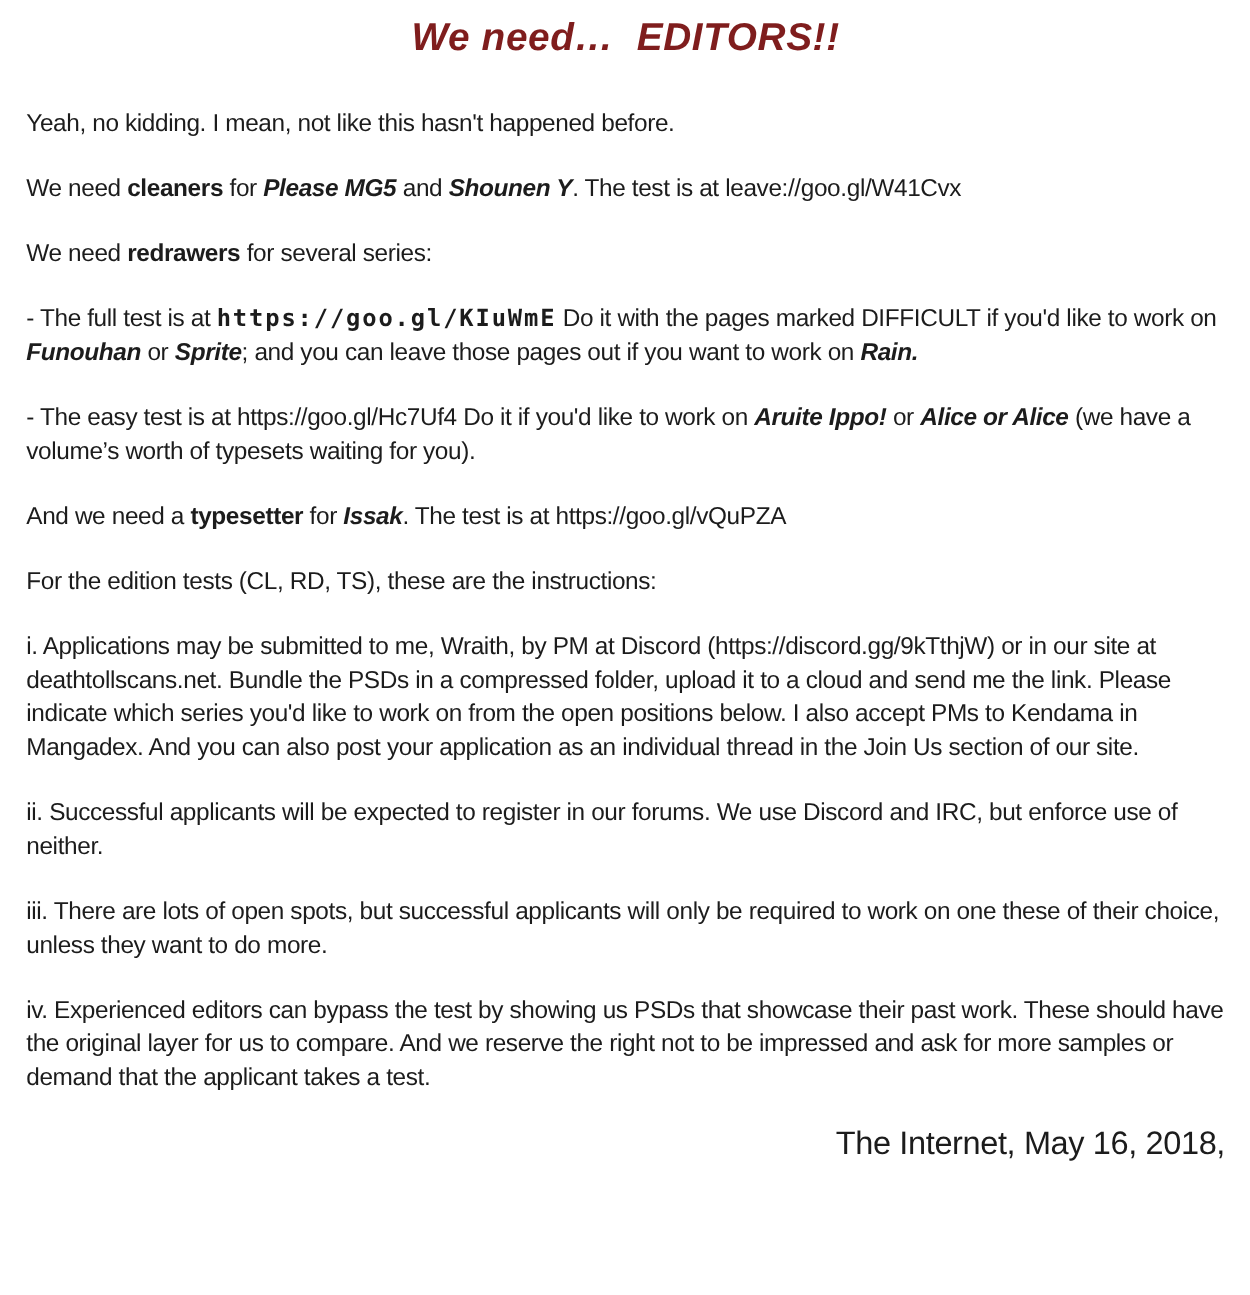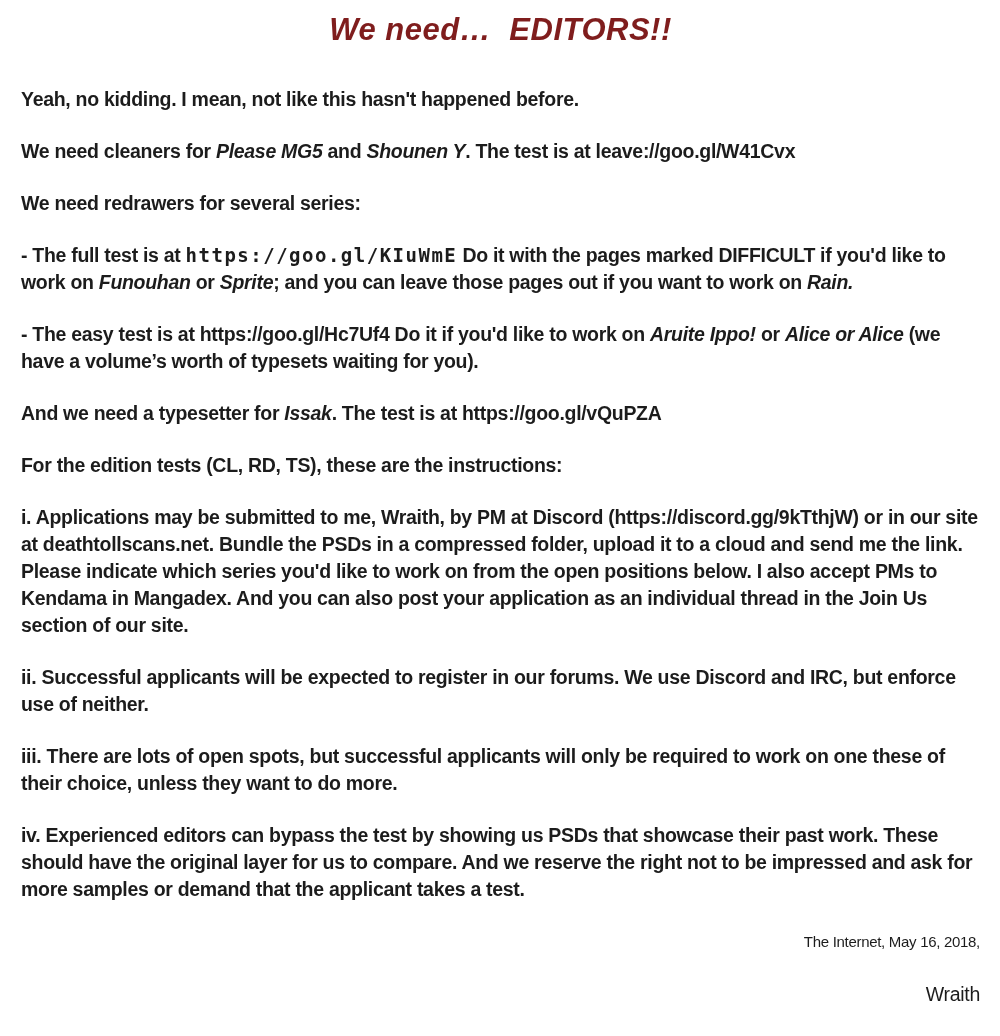--- a/index.html
+++ b/index.html
@@ -22,32 +22,32 @@
     white-space: pre-wrap;
     margin: 2px 0 36px 0;
     color: #7f1d1d;
   }
   p.body-par {
     font-size: 19.5px;
     line-height: 27px;
     letter-spacing: -0.3px;
     margin: 0 0 25px 0;
   }
-  .run-n { font-weight: 700; font-style: normal; text-align: center; }
+  .run-n { font-weight: 400; font-style: normal; text-align: center; }
   .run-b { font-weight: 700; font-style: normal; margin-top: 21px; }
   .run-bi { font-weight: 700; font-style: italic; }
   .run-m {
     font-family: "DejaVu Sans Mono", monospace;
     font-weight: 700;
     font-size: 19px;
     letter-spacing: 1.5px;
   }
   .signoff-date {
     text-align: right;
-    font-size: 15px;
+    font-size: 26px;
     line-height: 27px;
     letter-spacing: -0.3px;
     margin: 2px 0 25px 0;
   }
   .signature-block {
     text-align: right;
     font-size: 19.5px;
     line-height: 28px;
     letter-spacing: -0.3px;
     margin-top: 20px;
@@ -66,14 +66,13 @@
 <p class="body-par"><span class="run-n">And we need a </span><span class="run-b">typesetter</span><span class="run-n"> for </span><span class="run-bi">Issak</span><span class="run-n">. The test is at https://goo.gl/vQuPZA</span></p>
 <p class="body-par"><span class="run-n">For the edition tests (CL, RD, TS), these are the instructions:</span></p>
 <p class="body-par"><span class="run-n">i. Applications may be submitted to me, Wraith, by PM at Discord (https://discord.gg/9kTthjW) or in our site at deathtollscans.net. Bundle the PSDs in a compressed folder, upload it to a cloud and send me the link. Please indicate which series you'd like to work on from the open positions below. I also accept PMs to Kendama in Mangadex. And you can also post your application as an individual thread in the Join Us section of our site.</span></p>
 <p class="body-par"><span class="run-n">ii. Successful applicants will be expected to register in our forums. We use Discord and IRC, but enforce use of neither.</span></p>
 <p class="body-par"><span class="run-n">iii. There are lots of open spots, but successful applicants will only be required to work on one these of their choice, unless they want to do more.</span></p>
 <p class="body-par"><span class="run-n">iv. Experienced editors can bypass the test by showing us PSDs that showcase their past work. These should have the original layer for us to compare. And we reserve the right not to be impressed and ask for more samples or demand that the applicant takes a test.</span></p>
 
 <p class="signoff-date">The Internet, May 16, 2018,</p>
 
 <div class="signature-block">
-  <div>Wraith</div>
 </div>
 
 </body></html>

